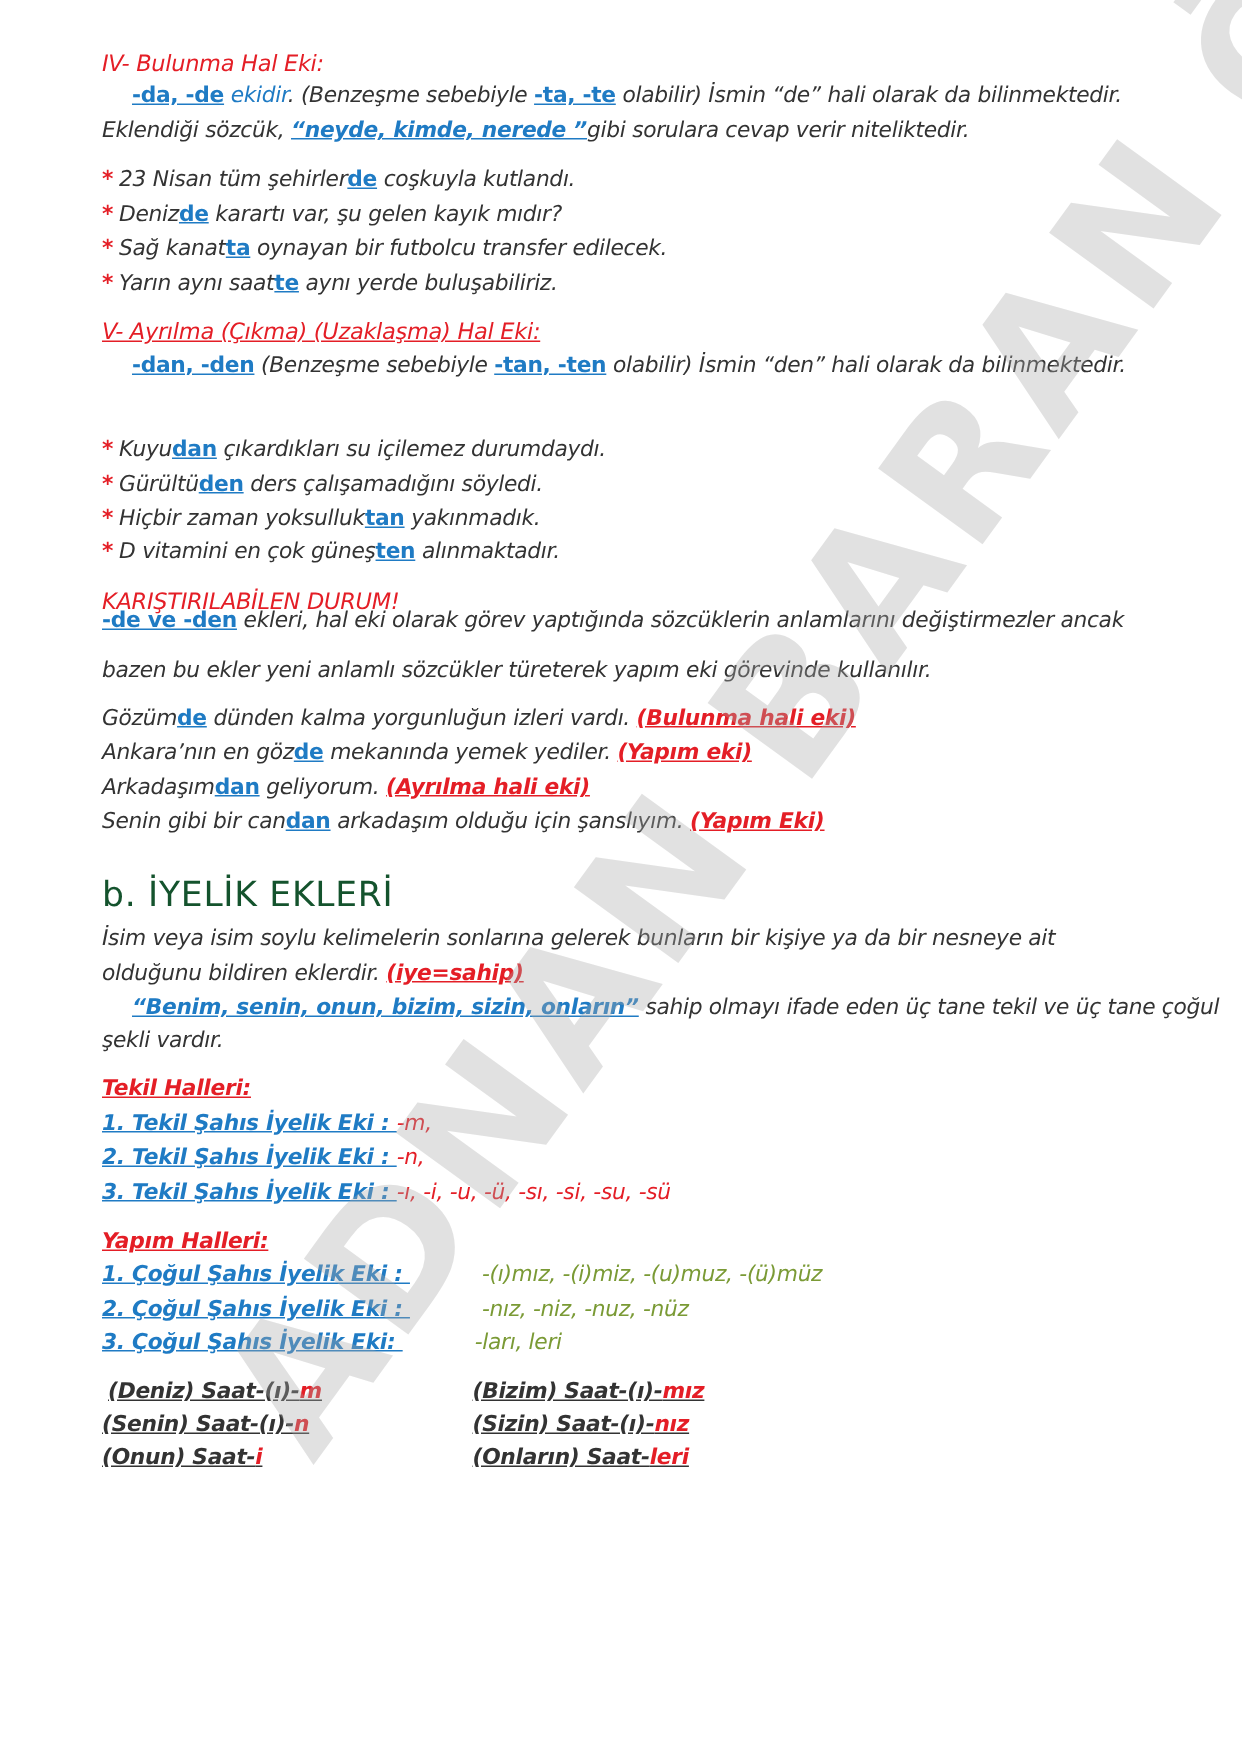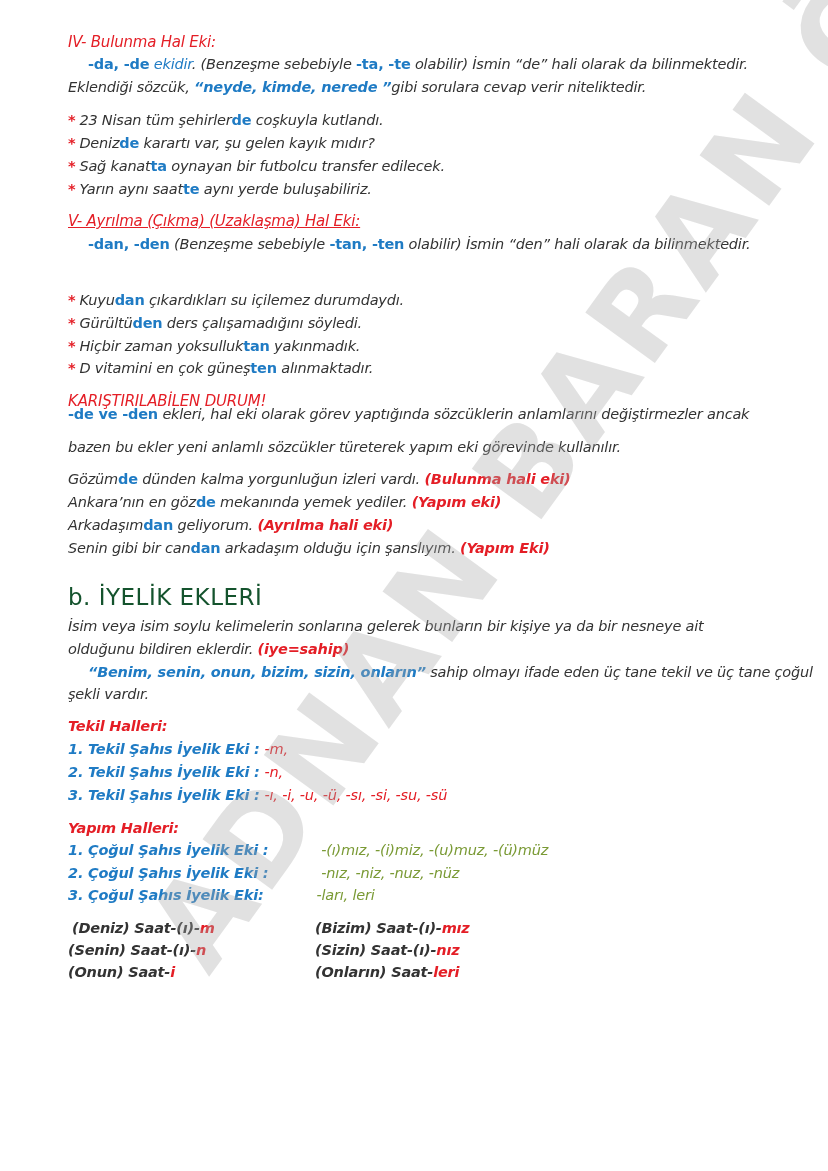--- a/index.html
+++ b/index.html
@@ -10,21 +10,21 @@
     .page { position:absolute; left:0; top:0; width:828px; height:1171px; }
     .line {
       position:absolute; left:68px; white-space:nowrap;
       font-size:14.5px; font-style:italic; line-height:20px; letter-spacing:-0.2px;
     }
     .indent { left:88px; }
     .red { color:#e41e26; }
     .blue { color:#1f7bc4; }
     .green { color:#7a9a35;margin-left:48px; }
     .dark { color:#333333; }
-    .bold { font-weight:bold; }
+    .bold { font-weight:bold;text-decoration:underline; }
     .upright { font-style:normal; }
     .heading { font-size:15px; }
     .big-heading {
       position:absolute; left:68px; top:582px; font-size:23px; line-height:30px;
       font-style:normal; letter-spacing:0.5px; color:#14532d; white-space:nowrap;
     }
     .star { color:#e41e26; font-style:normal; font-weight:bold; margin-right:4px; }
     .watermark {
       position:absolute; left:-10px; top:520px; width:900px; text-align:center;
       transform:rotate(-54deg); transform-origin:center center;

